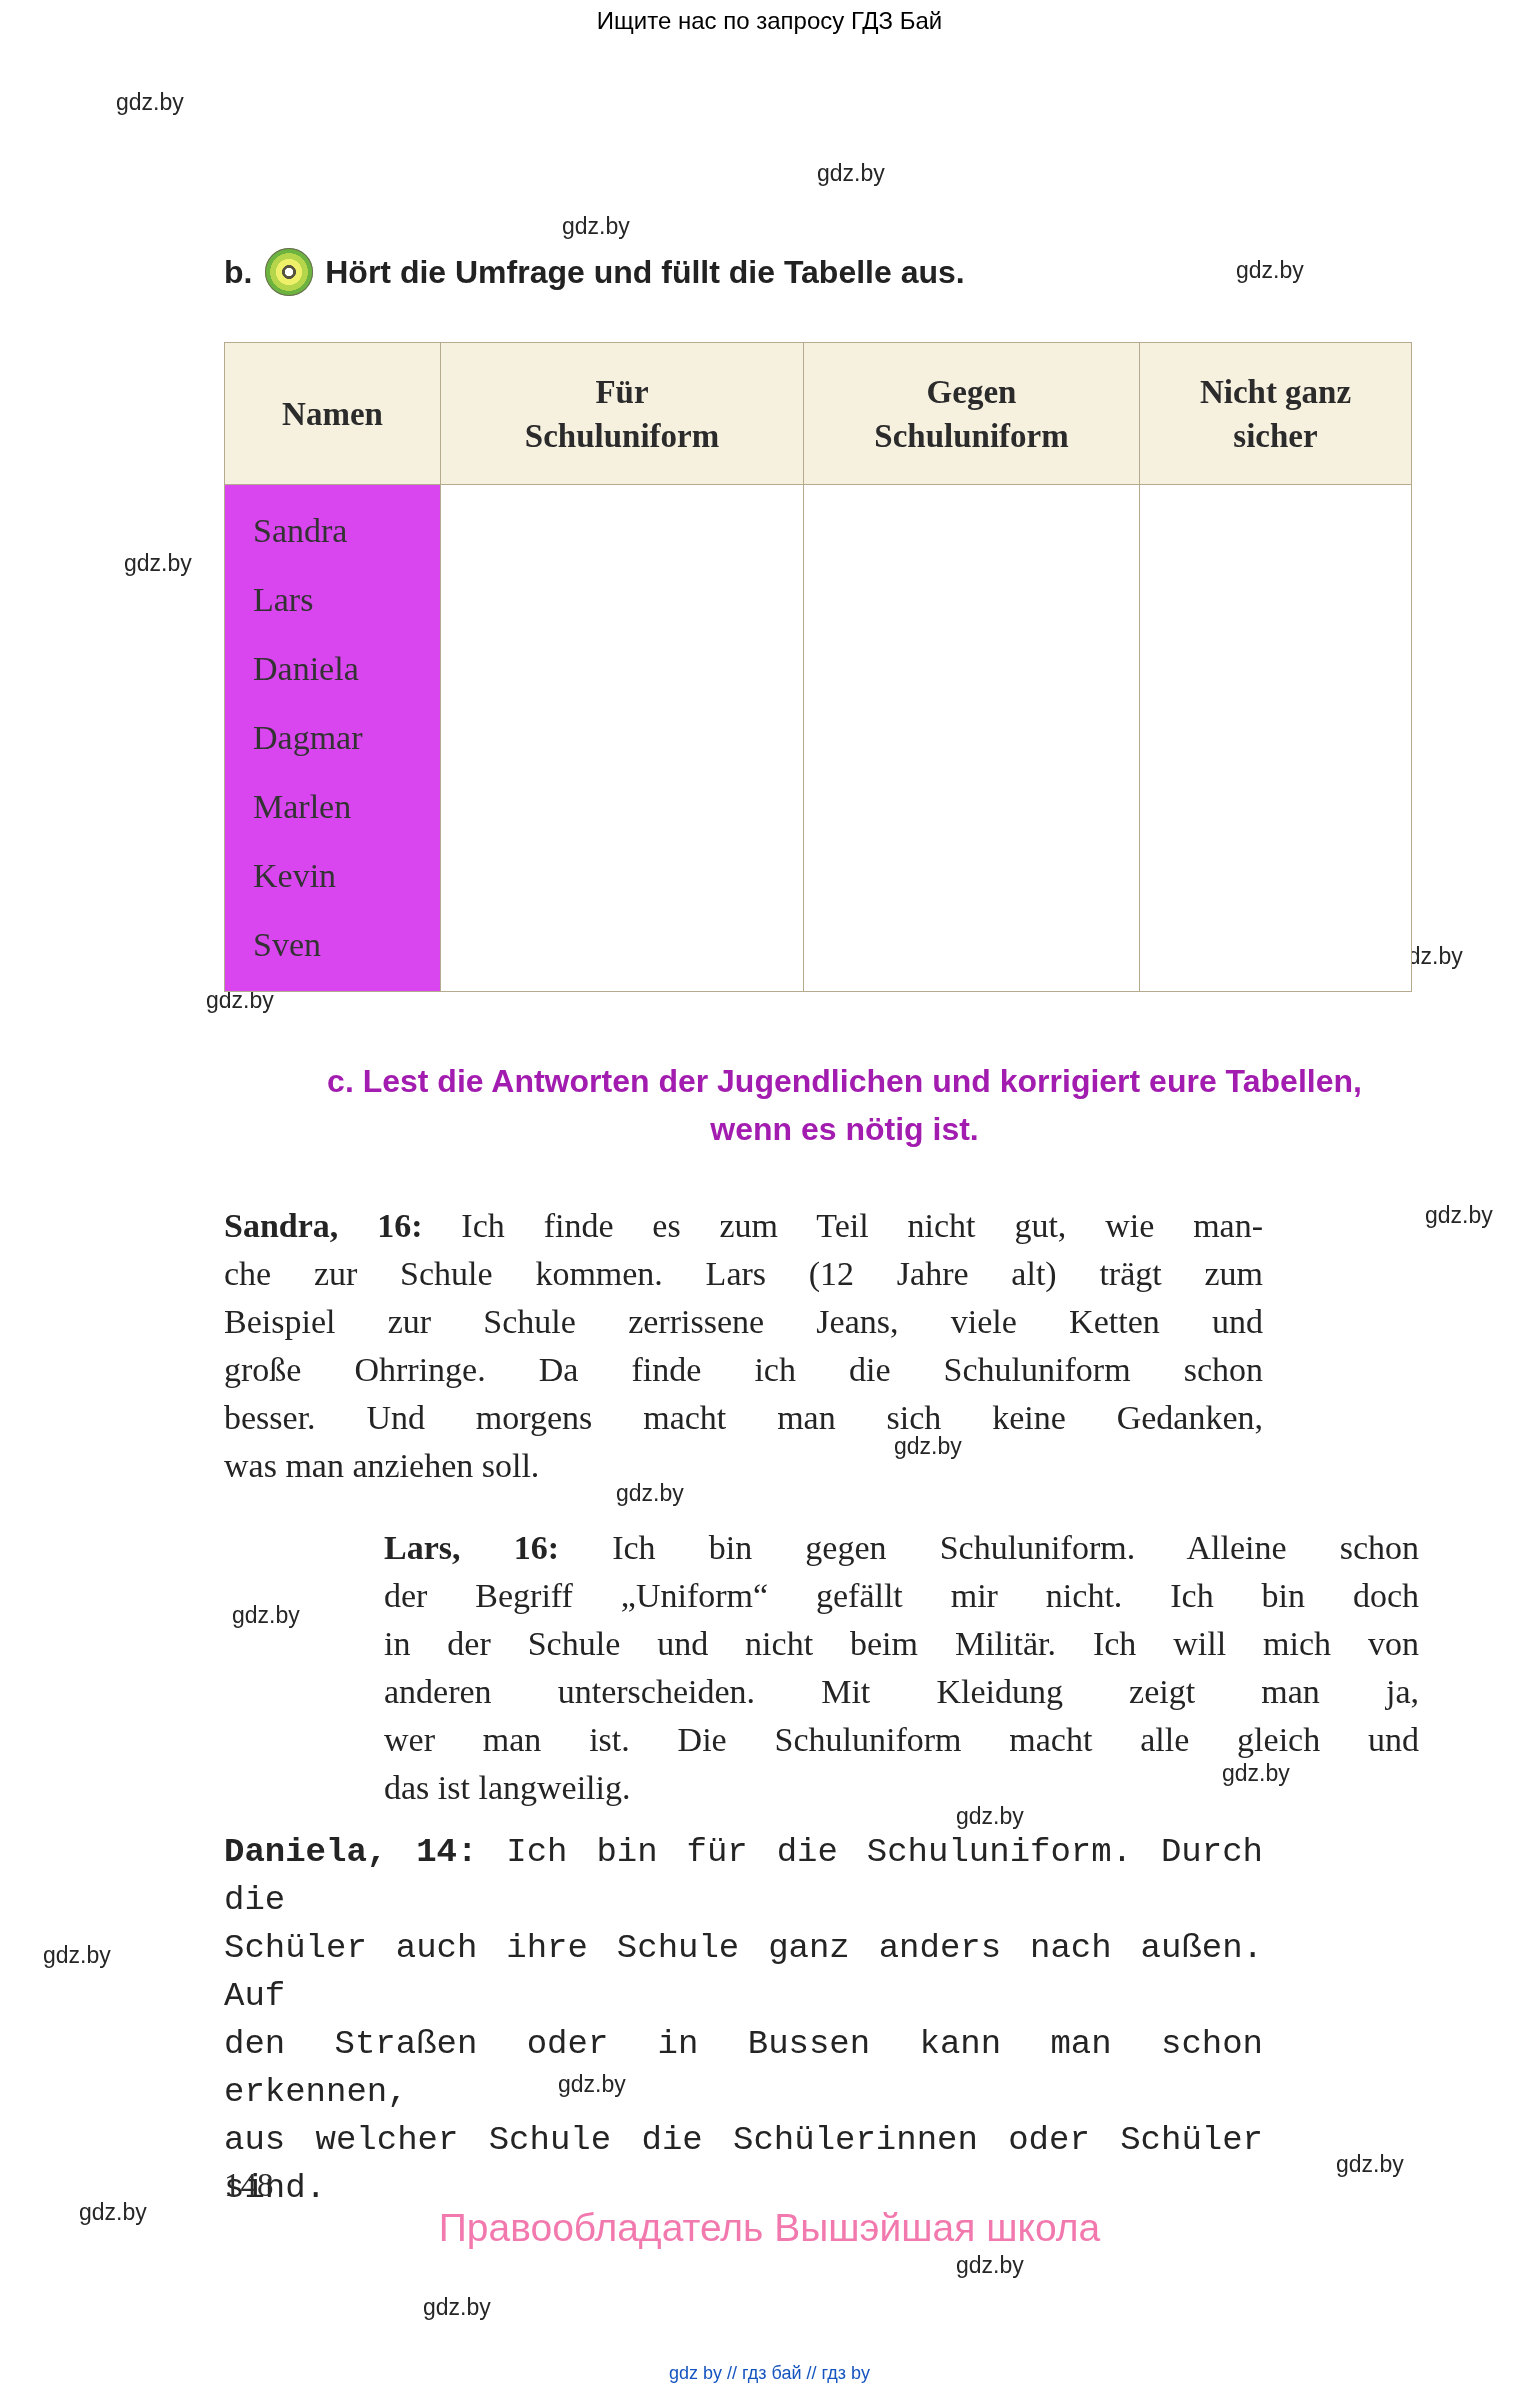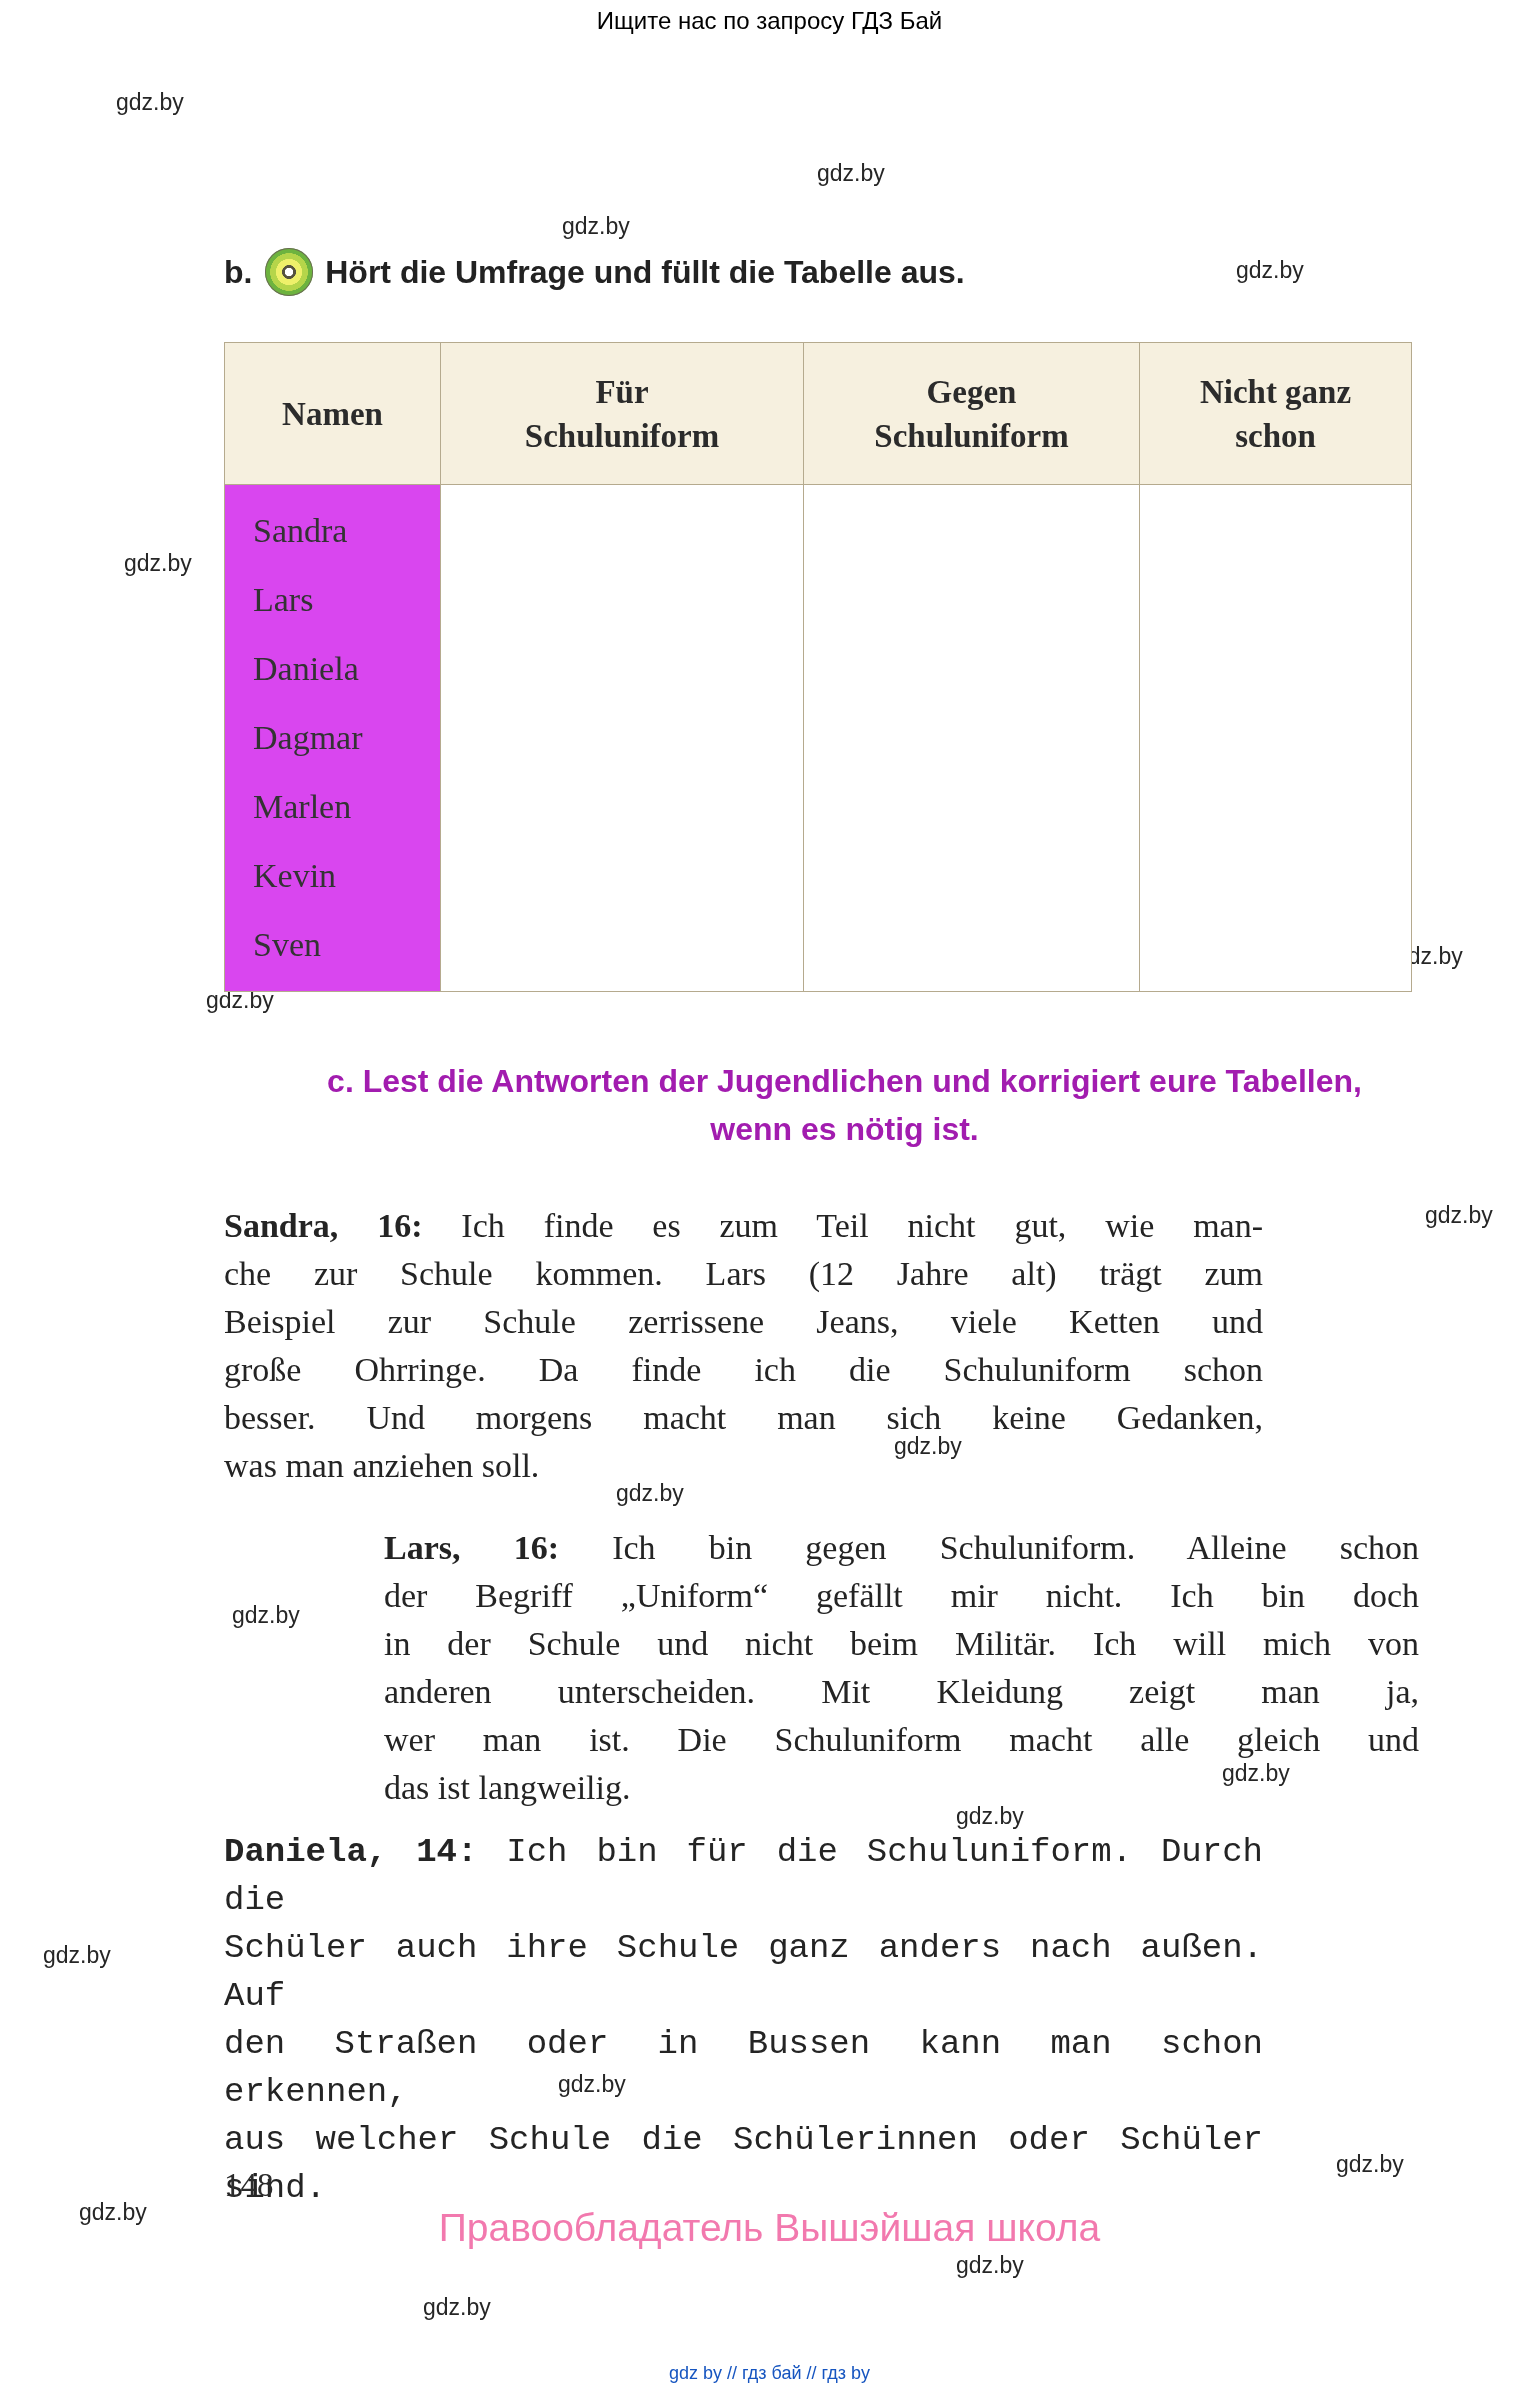--- a/index.html
+++ b/index.html
@@ -128,21 +128,21 @@
         <th class="col1">
           <div>Für</div>
           <div>Schuluniform</div>
         </th>
         <th class="col2">
           <div>Gegen</div>
           <div>Schuluniform</div>
         </th>
         <th class="col3">
           <div>Nicht ganz</div>
-          <div>schon</div>
+          <div>sicher</div>
         </th>
       </tr>
   </thead>
   <tbody>
     <tr id="body-row">
         <td class="col0 names">
           <div class="name">Sandra</div>
           <div class="name">Lars</div>
           <div class="name">Daniela</div>
           <div class="name">Dagmar</div>

